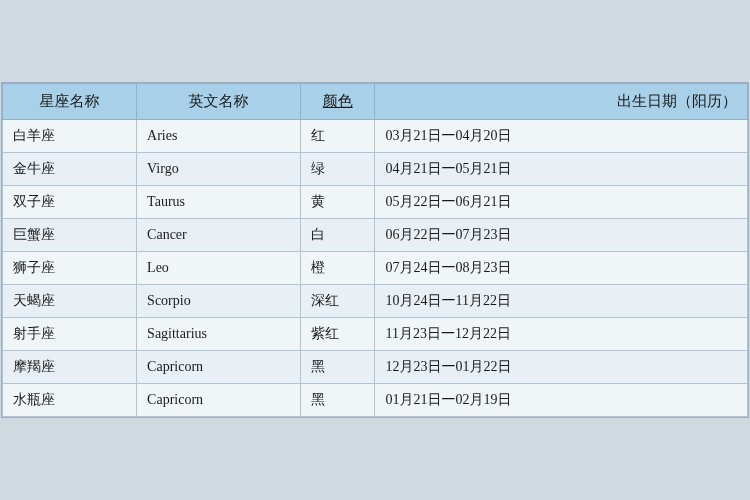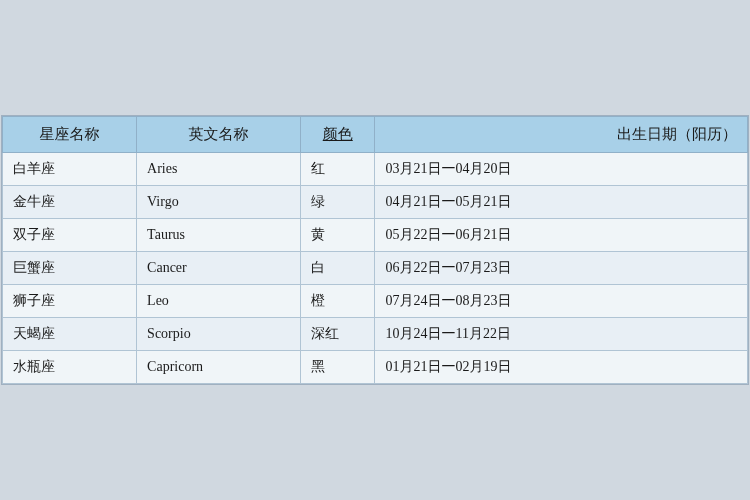--- a/index.html
+++ b/index.html
@@ -106,20 +106,32 @@
           <td>橙</td>
           <td>07月24日一08月23日</td>
         </tr>
         <tr>
           <td>天蝎座</td>
           <td>Scorpio</td>
           <td>深红</td>
           <td>10月24日一11月22日</td>
         </tr>
         <tr>
+          <td>射手座</td>
+          <td>Sagittarius</td>
+          <td>紫红</td>
+          <td>11月23日一12月22日</td>
+        </tr>
+        <tr>
+          <td>摩羯座</td>
+          <td>Capricorn</td>
+          <td>黑</td>
+          <td>12月23日一01月22日</td>
+        </tr>
+        <tr>
           <td>水瓶座</td>
           <td>Capricorn</td>
           <td>黑</td>
           <td>01月21日一02月19日</td>
         </tr>
       </tbody>
   </table>
 </div>
 
 </body></html>

